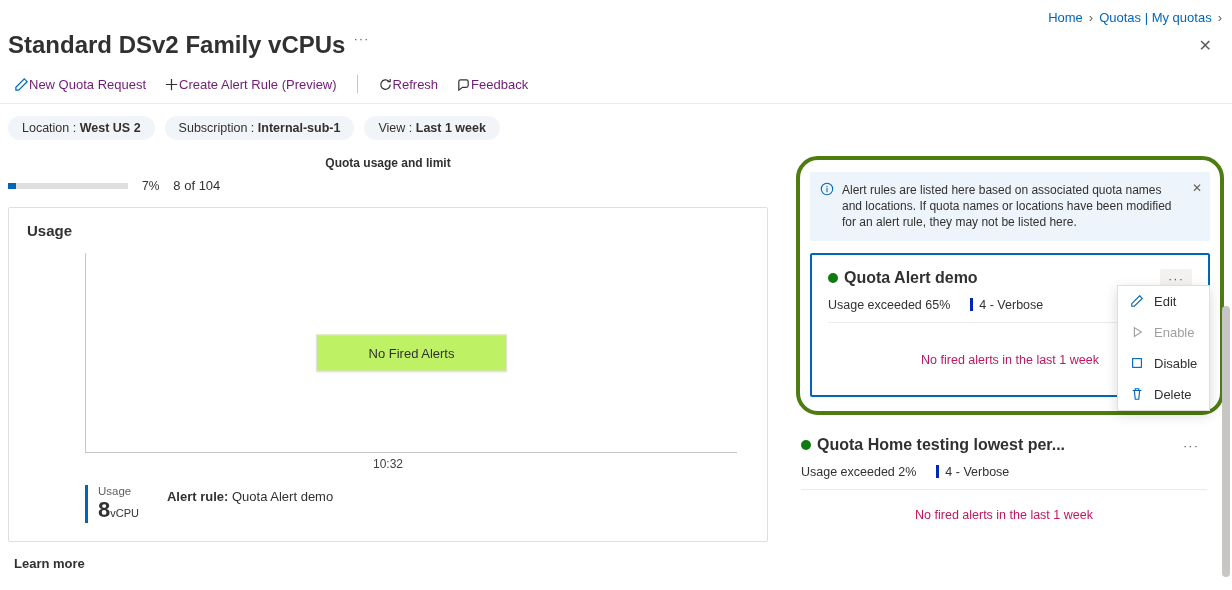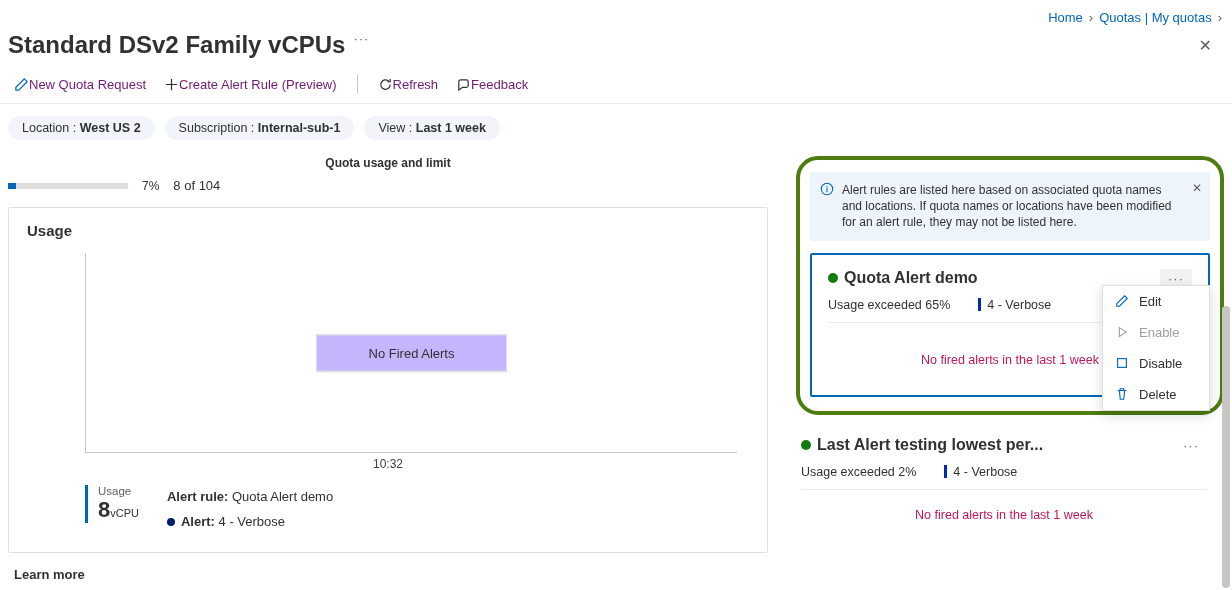--- a/index.html
+++ b/index.html
@@ -48,21 +48,21 @@
     .usage-bar-wrap { display: flex; align-items: center; gap: 14px; margin-bottom: 14px; }
     .usage-bar { width: 120px; height: 6px; background: #e1dfdd; position: relative; }
     .usage-bar-fill { position: absolute; left: 0; top: 0; bottom: 0; background: #0067b8; }
     .usage-pct { font-size: 12px; }
     .usage-detail { font-size: 13px; color: #323130; }
 
     
     .usage-card { border: 1px solid #e1dfdd; border-radius: 2px; padding: 14px 18px 18px; }
     .usage-card h2 { font-size: 15px; font-weight: 600; margin-bottom: 14px; }
     .chart-area { border-left: 1px solid #c8c6c4; border-bottom: 1px solid #c8c6c4; height: 200px; margin: 0 12px 4px 58px; position: relative; }
-    .no-fired-box { position: absolute; left: 50%; top: 50%; transform: translate(-50%,-50%); background: #c4b5fd; border: 1px solid #e1dfdd; box-shadow: 0 1px 3px rgba(0,0,0,0.08); padding: 10px 52px; font-size: 13px; text-align: center; }
+    .no-fired-box { position: absolute; left: 50%; top: 50%; transform: translate(-50%,-50%); background: #bef264; border: 1px solid #e1dfdd; box-shadow: 0 1px 3px rgba(0,0,0,0.08); padding: 10px 52px; font-size: 13px; text-align: center; }
     .chart-time { text-align: center; font-size: 12px; color: #404040; margin: 4px 0 14px; }
 
     .usage-stats { display: flex; gap: 28px; align-items: flex-start; padding-left: 58px; }
     .stat { border-left: 3px solid #0067b8; padding-left: 10px; }
     .stat.quota { border-left-color: #001a72; }
     .stat .label { font-size: 11.5px; color: #605e5c; }
     .stat .val { font-size: 22px; font-weight: 600; }
     .stat .unit { font-size: 11px; font-weight: 400; }
     .rule-info { font-size: 13px; line-height: 1.9; }
     .rule-info .lbl { font-weight: 600; }
@@ -76,26 +76,26 @@
     .info-banner { background: #eef4fb; border-radius: 2px; padding: 10px 30px 10px 32px; font-size: 12px; color: #323130; position: relative; line-height: 1.35; margin-bottom: 12px; }
     .info-banner .info-icon { position: absolute; left: 10px; top: 10px; width: 14px; height: 14px; }
     .info-banner .dismiss { position: absolute; right: 8px; top: 8px; cursor: pointer; color: #605e5c; }
 
     .alert-card { border: 2px solid #0067b8; border-radius: 2px; padding: 14px 16px 18px; position: relative; background:#fff; }
     .alert-card.plain { border: 1px solid transparent; }
     .alert-card-header { display: flex; align-items: center; justify-content: space-between; margin-bottom: 10px; }
     .alert-title-wrap { display: flex; align-items: center; gap: 6px; font-size: 16px; font-weight: 600; }
     .status-dot { width: 10px; height: 10px; border-radius: 50%; background: #107c10; display: inline-block; }
     .more-btn { background: #f3f2f1; padding: 2px 8px; border-radius: 2px; cursor: pointer; color: #605e5c; letter-spacing: 1px; font-size:13px; }
-    .alert-meta { display: flex; gap: 28px; font-size: 12.5px; padding-bottom: 10px; border-bottom: 1px solid #edebe9; }
+    .alert-meta { display: flex; gap: 20px; font-size: 12.5px; padding-bottom: 10px; border-bottom: 1px solid #edebe9; }
     .sev-mark { display:inline-block; width:3px; height:13px; background:#0028b5; margin-right:6px; vertical-align:-2px; }
     .no-fired-line { text-align: center; font-size: 12.5px; color: #be185d; padding: 30px 0 10px; }
 
     
-    .context-menu { position: absolute; right: -2px; top: 30px; background: #fff; border: 1px solid #e1dfdd; box-shadow: 0 4px 12px rgba(0,0,0,0.15); width: 108px; z-index: 50; }
+    .context-menu { position: absolute; right: -2px; top: 30px; background: #fff; border: 1px solid #e1dfdd; box-shadow: 0 4px 12px rgba(0,0,0,0.15); width: 93px; z-index: 50; }
     .context-menu .item { display: flex; align-items: center; gap: 10px; padding: 8px 12px; cursor: pointer; font-size: 13px; }
     .context-menu .item.disabled { color: #a19f9d; cursor: default; }
     .context-menu svg { width: 14px; height: 14px; flex-shrink: 0; }
 
     
     .scrollbar-stub { position: absolute; right: -6px; top: 150px; bottom: 0; width: 8px; background: #c8c6c4; border-radius: 4px; }
   </style>
 </head>
 <body>
 
@@ -173,21 +173,20 @@
       </div>
       <div class="chart-time">10:32</div>
 
       <div class="usage-stats">
         <div class="stat">
           <div class="label">Usage</div>
           <div><span class="val">8</span><span class="unit">vCPU</span></div>
         </div>
         <div class="rule-info">
           <div><span class="lbl">Alert rule:</span><span> Quota Alert demo</span></div>
-          <div><span class="alert-dot"></span><span class="lbl">Alert:</span><span> 4 - Verbose</span></div>
         </div>
       </div>
     </div>
 
     <div class="learn-more">Learn more</div>
   </div>
 
   <div class="right-col">
     <div class="highlight-ring">
 
@@ -240,21 +239,21 @@
             <span>Delete</span>
           </div>
         </div>
       </div>
     </div>
 
     <div class="alert-card plain" style="border:1px solid transparent; padding-top:6px;">
       <div class="alert-card-header">
         <div class="alert-title-wrap">
           <span class="status-dot"></span>
-          <span>Last Alert testing lowest per...</span>
+          <span>Quota Home testing lowest per...</span>
         </div>
         <div class="more-btn" style="background:transparent;">···</div>
       </div>
       <div class="alert-meta">
         <span>Usage exceeded 2%</span>
         <span><span class="sev-mark"></span><span>4 - Verbose</span></span>
       </div>
       <div class="no-fired-line" style="padding:18px 0 0;">No fired alerts in the last 1 week</div>
     </div>
 

